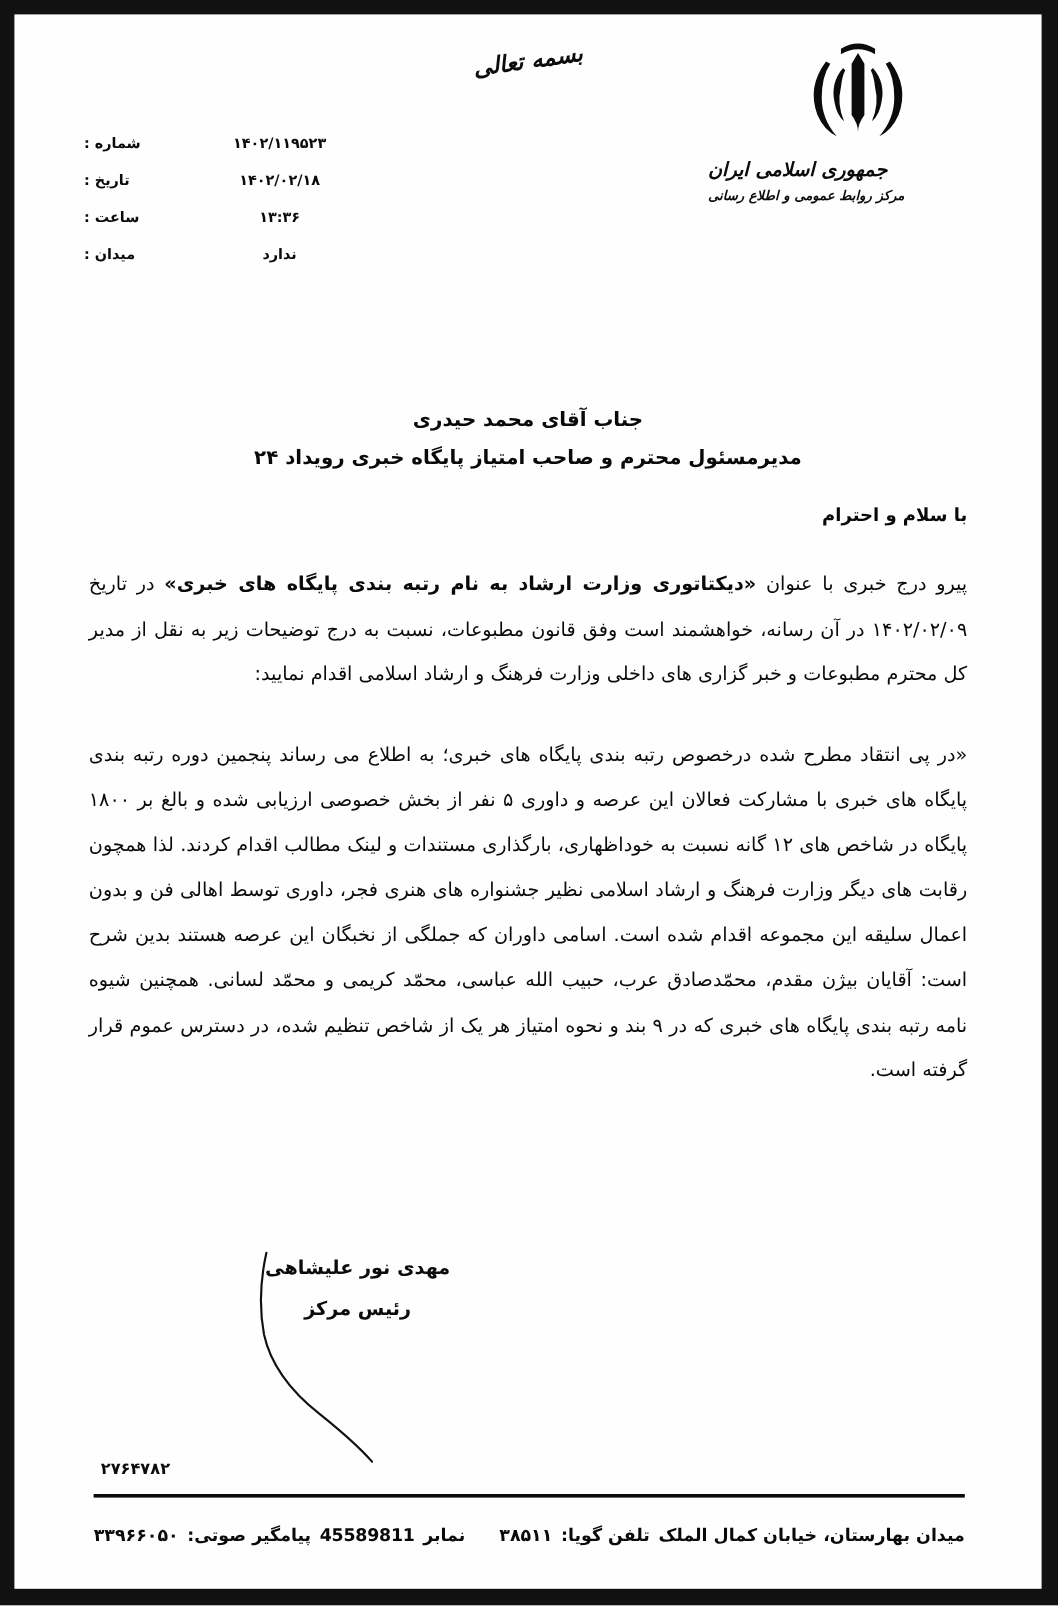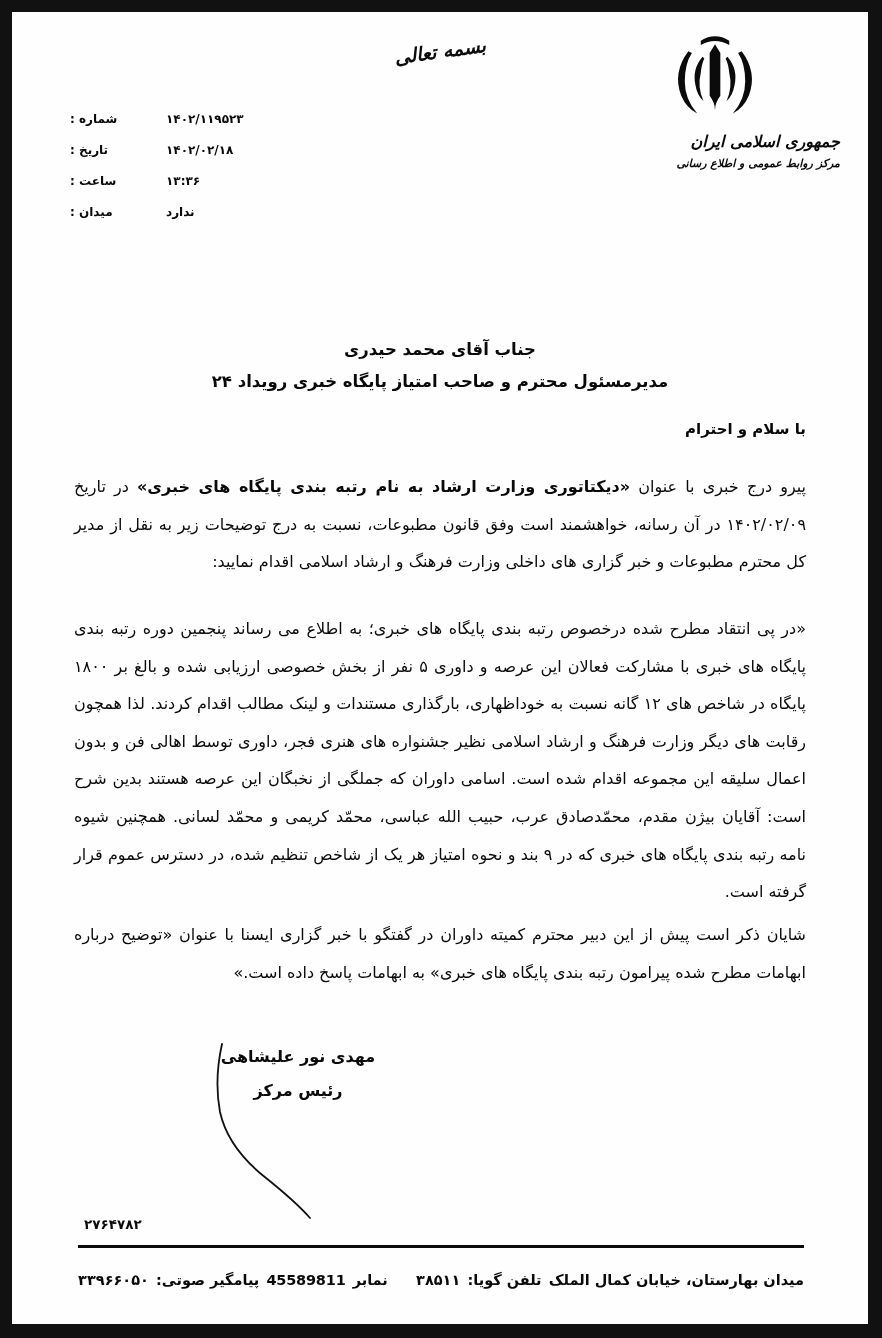--- a/index.html
+++ b/index.html
@@ -47,21 +47,21 @@
     font-style: italic;
     font-weight: 600;
   }
 
   
   .letterhead {
     position: absolute;
     top: 18px;
     right: 28px;
     width: 250px;
-    text-align: right;
+    text-align: left;
     color: #0b0b0b;
   }
   .emblem {
     width: 108px;
     height: 96px;
     margin: 0 auto 4px auto;
     display: block;
   }
   .lh-line {
     font-size: 17px;
@@ -93,21 +93,21 @@
     color: #0a0a0a;
     direction: rtl;
   }
   .meta-label {
     width: 86px;
     text-align: left;
     white-space: nowrap;
   }
   .meta-value {
     flex: 1;
-    text-align: left;
+    text-align: center;
     padding-left: 10px;
     white-space: nowrap;
     letter-spacing: 0.5px;
   }
 
   
   .addressee {
     position: absolute;
     top: 322px;
     right: 62px;
@@ -280,23 +280,20 @@
     <div class="salutation">با سلام و احترام</div>
 
     <div class="body-block" id="intro-para">
       <p class="para"><span>پیرو درج خبری با عنوان </span><b>«دیکتاتوری وزارت ارشاد به نام رتبه بندی پایگاه های خبری»</b><span> در تاریخ ۱۴۰۲/۰۲/۰۹ در آن رسانه، خواهشمند است وفق قانون مطبوعات، نسبت به درج توضیحات زیر به نقل از مدیر کل محترم مطبوعات و خبر گزاری های داخلی وزارت فرهنگ و ارشاد اسلامی اقدام نمایید:</span></p>
     </div>
 
     <div class="body-block" id="quote-block">
       <p class="para">«در پی انتقاد مطرح شده درخصوص رتبه بندی پایگاه های خبری؛ به اطلاع می رساند پنجمین دوره رتبه بندی پایگاه های خبری با مشارکت فعالان این عرصه و داوری ۵ نفر از بخش خصوصی ارزیابی شده و بالغ بر ۱۸۰۰ پایگاه در شاخص های ۱۲ گانه نسبت به خوداظهاری، بارگذاری مستندات و لینک مطالب اقدام کردند. لذا همچون رقابت های دیگر وزارت فرهنگ و ارشاد اسلامی نظیر جشنواره های هنری فجر، داوری توسط اهالی فن و بدون اعمال سلیقه این مجموعه اقدام شده است. اسامی داوران که جملگی از نخبگان این عرصه هستند بدین شرح است: آقایان بیژن مقدم، محمّدصادق عرب، حبیب الله عباسی، محمّد کریمی و محمّد لسانی. همچنین شیوه نامه رتبه بندی پایگاه های خبری که در ۹ بند و نحوه امتیاز هر یک از شاخص تنظیم شده، در دسترس عموم قرار گرفته است.</p>
     </div>
 
-    <div class="body-block" id="closing-para">
-      <p class="para">شایان ذکر است پیش از این دبیر محترم کمیته داوران در گفتگو با خبر گزاری ایسنا با عنوان «توضیح درباره ابهامات مطرح شده پیرامون رتبه بندی پایگاه های خبری» به ابهامات پاسخ داده است.»</p>
-    </div>
 
     <div class="signature">
       <div class="sig-name">
         <div>مهدی نور علیشاهی</div>
         <div>رئیس مرکز</div>
       </div>
       <svg class="sig-stroke" viewBox="0 0 230 185" aria-hidden="true">
         <path d="M60 4 Q52 40 58 72 Q66 108 104 138 Q134 162 148 178" fill="none" stroke="#111111" stroke-width="1.8" stroke-linecap="round"></path>
       </svg>
     </div>

